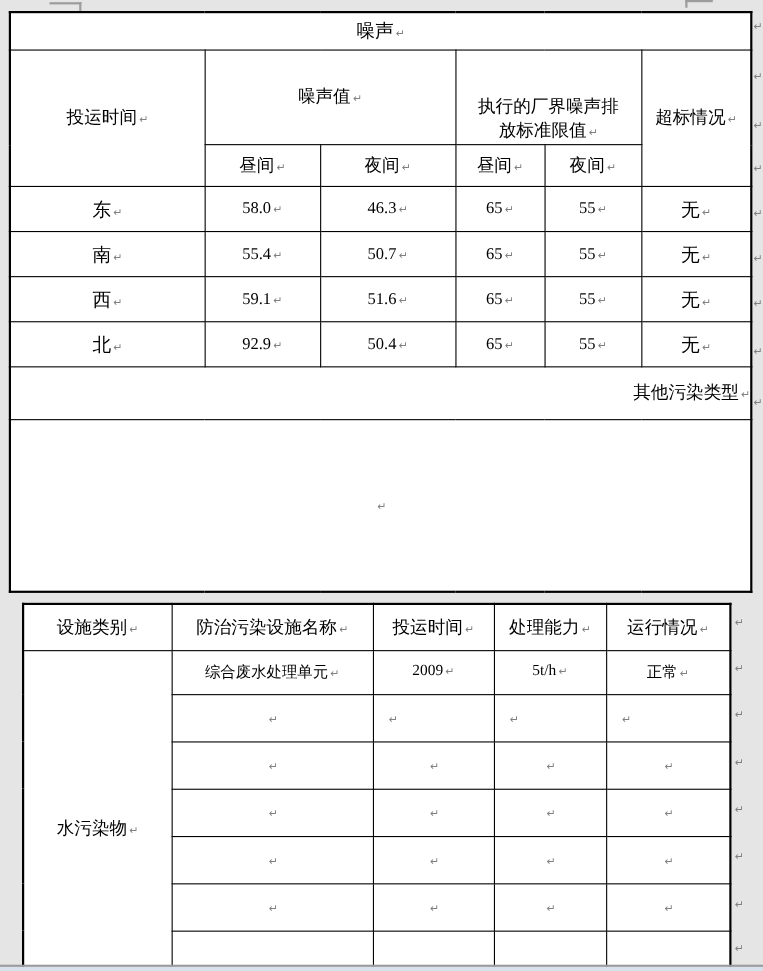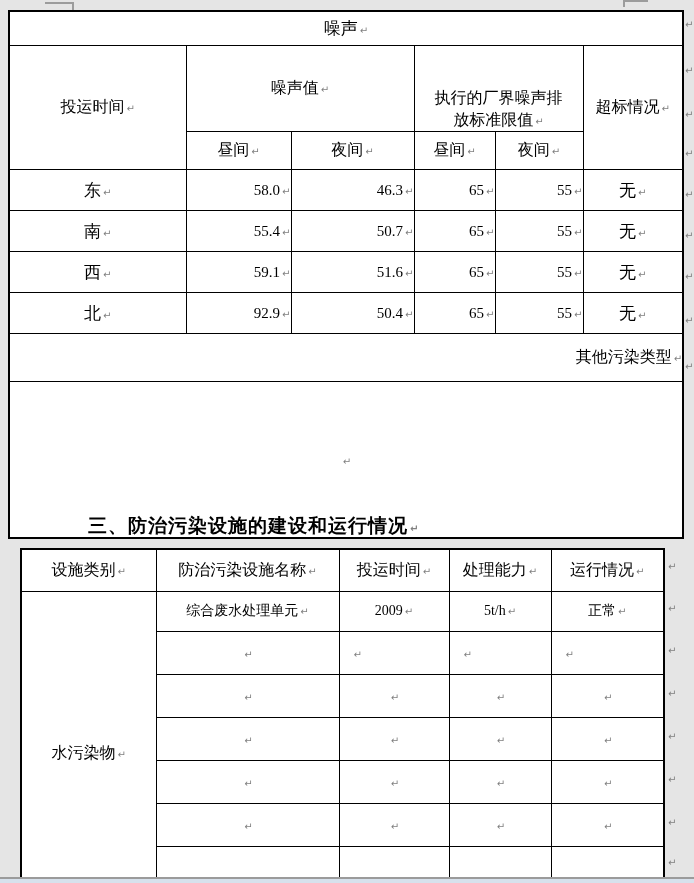--- a/index.html
+++ b/index.html
@@ -8,21 +8,21 @@
     background:#e5e5e5;color:#000;
     font-family:"Liberation Serif", serif;
   }
   table{border-collapse:collapse;table-layout:fixed;position:absolute;background:#fff;}
   td{border:1px solid #000;text-align:center;vertical-align:middle;padding:0;overflow:hidden;}
   .t1{left:8px;top:10px;width:674px;border:2px solid #000;}
   .t2{left:20px;top:548px;width:643px;border:2px solid #000;}
   .title-cell{font-size:17px;}
   .hdr{font-size:16px;}
   .loc{font-size:17px;}
-  .num{font-size:15px;text-align:right;}
+  .num{font-size:15px;}
   .none{font-size:17px;}
   .other{font-size:16px;text-align:right;}
   .data14{font-size:14px;text-align:center;}
   .cat{font-size:16px;}
   .wrapblock{display:inline-block;width:132px;word-break:break-all;line-height:1.4;font-size:16px;vertical-align:middle;margin-top:41px;}
   .pm{
     font-family:"DejaVu Sans", sans-serif;
     font-size:10px;color:#808080;margin-left:2px;line-height:1;
   }
   .rowend{position:absolute;margin:0;}
@@ -121,23 +121,20 @@
       </td>
     </tr>
     <tr style="height:156px">
       <td colspan="6">
         <span class="pm">↵</span>
       </td>
     </tr>
   </tbody>
     </table>
 
-  <div class="heading">
-    <span>三、防治污染设施的建设和运行情况</span><span class="pm">↵</span>
-  </div>
 
   <table class="t2">
     <colgroup>
       <col style="width:135px">
         <col style="width:183px">
         <col style="width:110px">
       <col style="width:102px">
         <col style="width:113px">
     </colgroup>
     <tbody>

